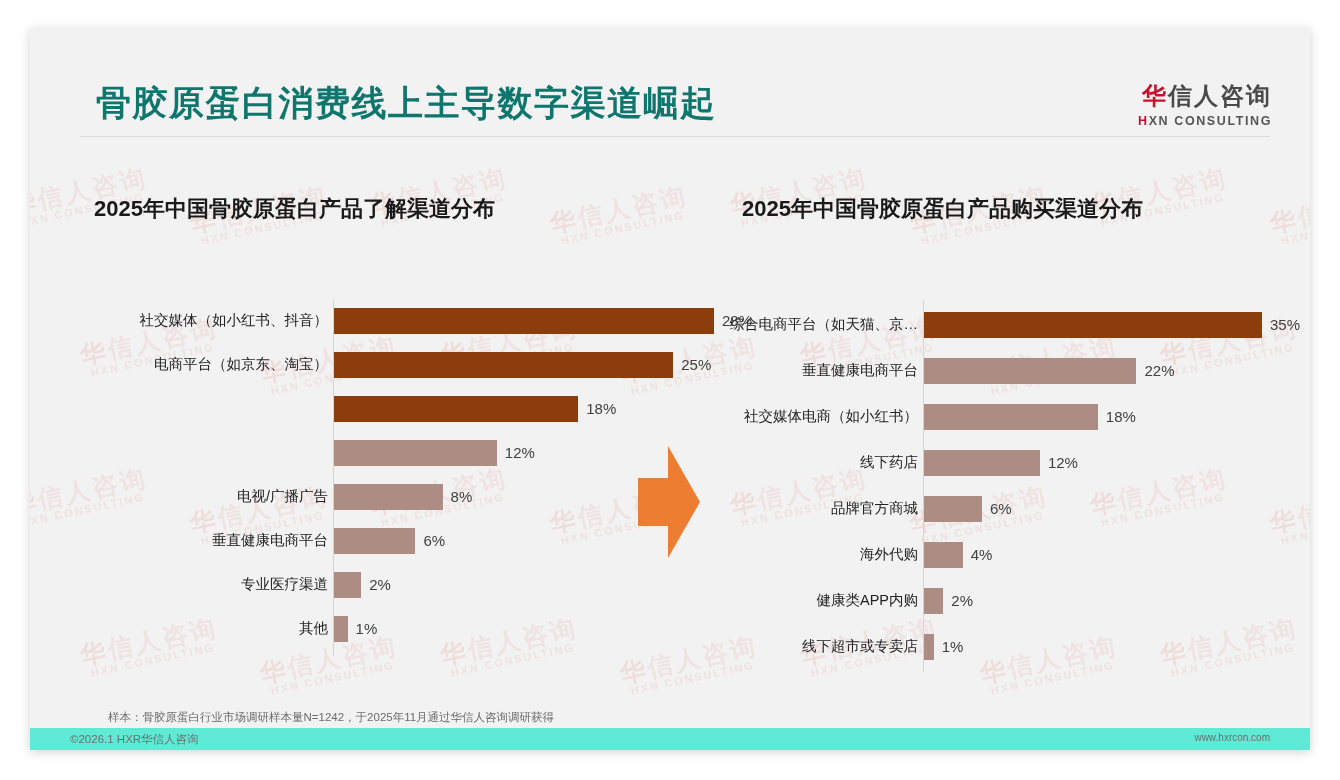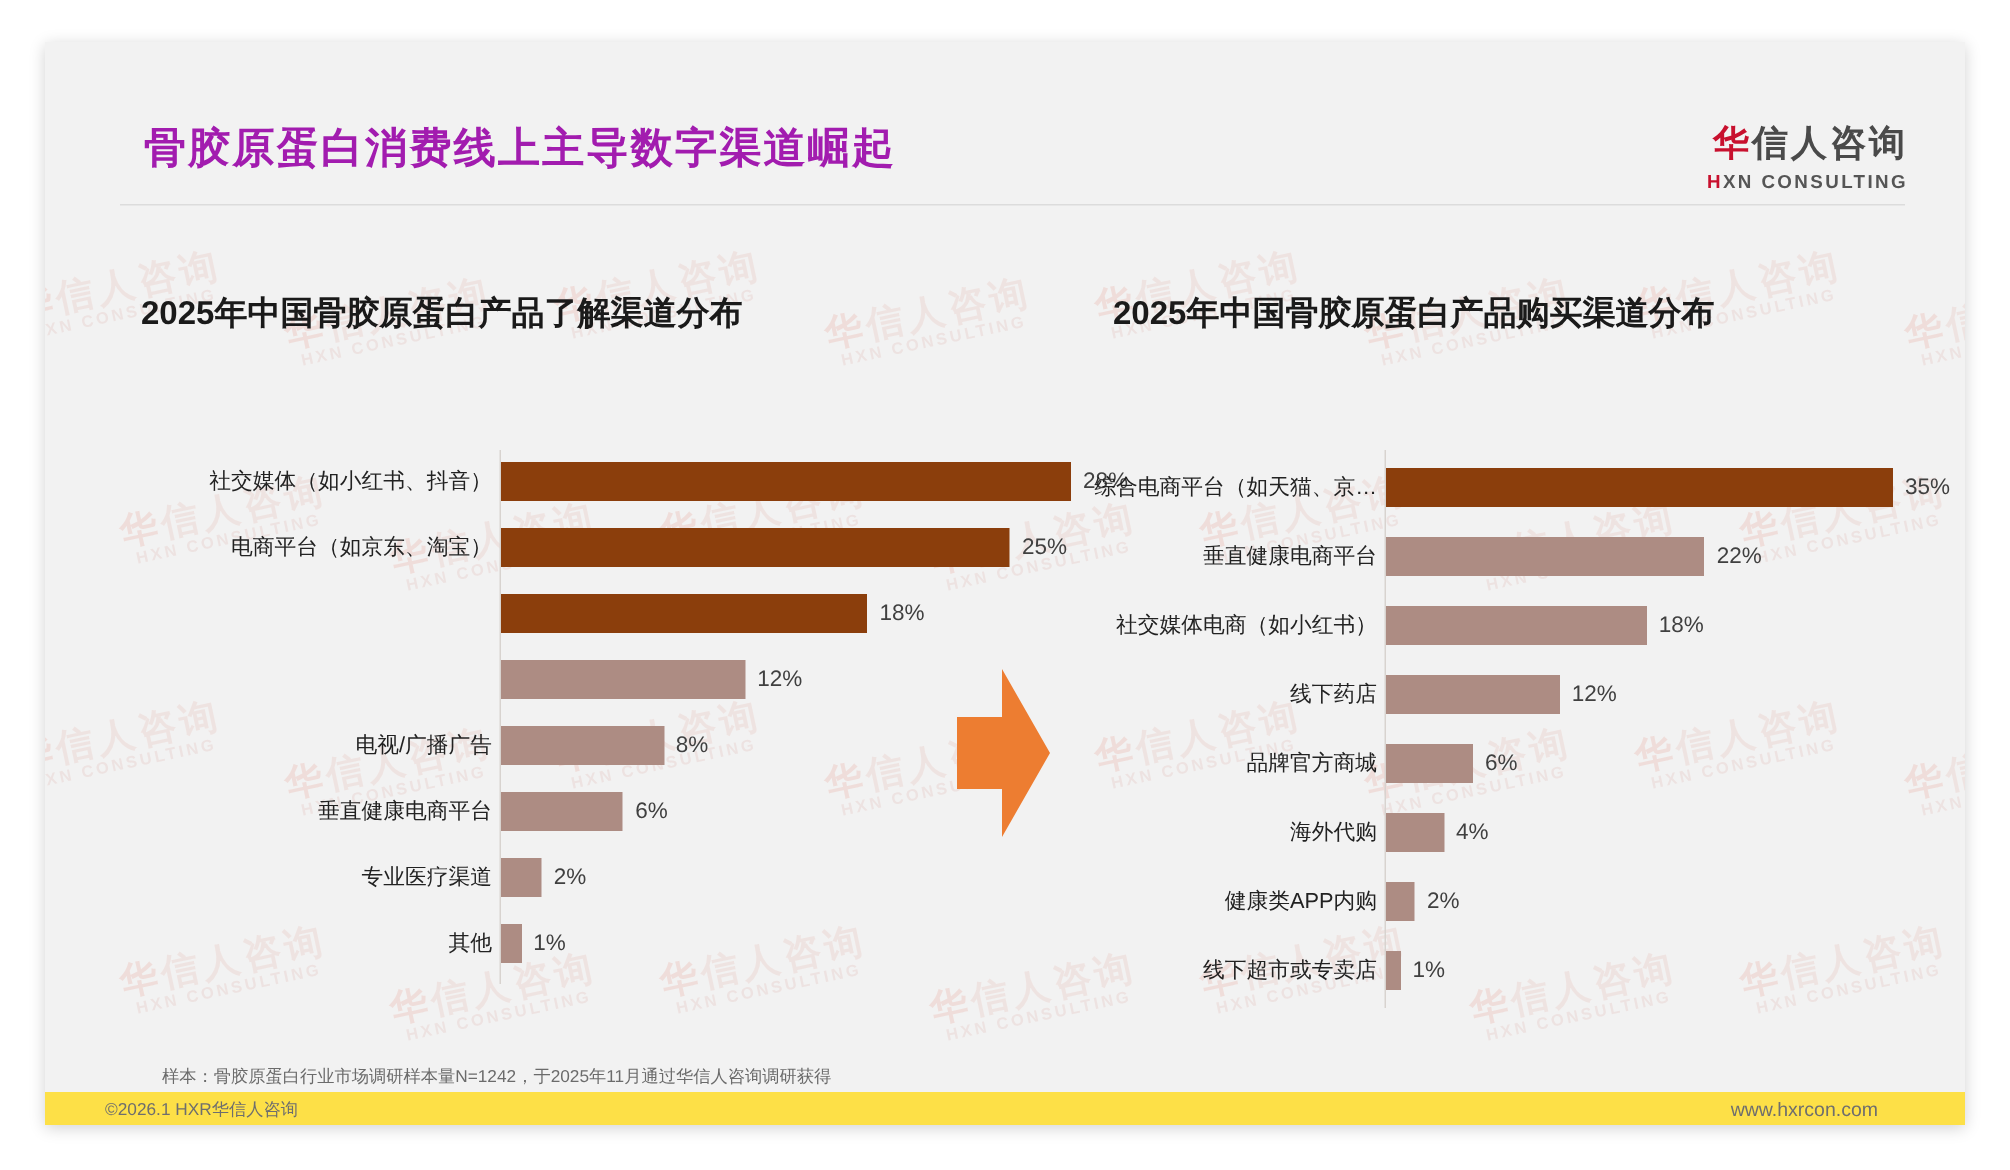--- a/index.html
+++ b/index.html
@@ -57,23 +57,23 @@
     position: absolute;
     left: 0; top: 0;
     width: 100%;
     height: 110px;
     z-index: 3;
   }
   #page-title {
     position: absolute;
     left: 66px;
     top: 52px;
-    font-size: 28px;
-    font-weight: bold;
-    color: #a21caf;
+    font-size: 35px;
+    font-weight: bold;
+    color: #0f766e;
     letter-spacing: 1.5px;
     white-space: nowrap;
   }
   #title-rule {
     position: absolute;
     left: 50px;
     top: 108px;
     width: 1190px;
     height: 1px;
     background: #dcdcdc;
@@ -184,37 +184,37 @@
     color: #6b6b6b;
     z-index: 3;
     white-space: nowrap;
   }
   #footer {
     position: absolute;
     left: 0;
     top: 700px;
     width: 100%;
     height: 22px;
-    background: #fde047;
+    background: #5eead4;
     z-index: 3;
     text-align: center;
   }
   #footer-left {
     position: absolute;
     left: 40px;
     top: 4px;
     font-size: 11.5px;
     color: #6e6e6e;
     white-space: nowrap;
   }
   #footer-right {
     position: absolute;
-    right: 58px;
+    right: 40px;
     top: 4px;
-    font-size: 13px;
+    font-size: 10px;
     color: #6e6e6e;
     white-space: nowrap;
   }
 </style>
 </head>
 <body>
 
 <div id="slide">
 
   <div id="watermarks">

